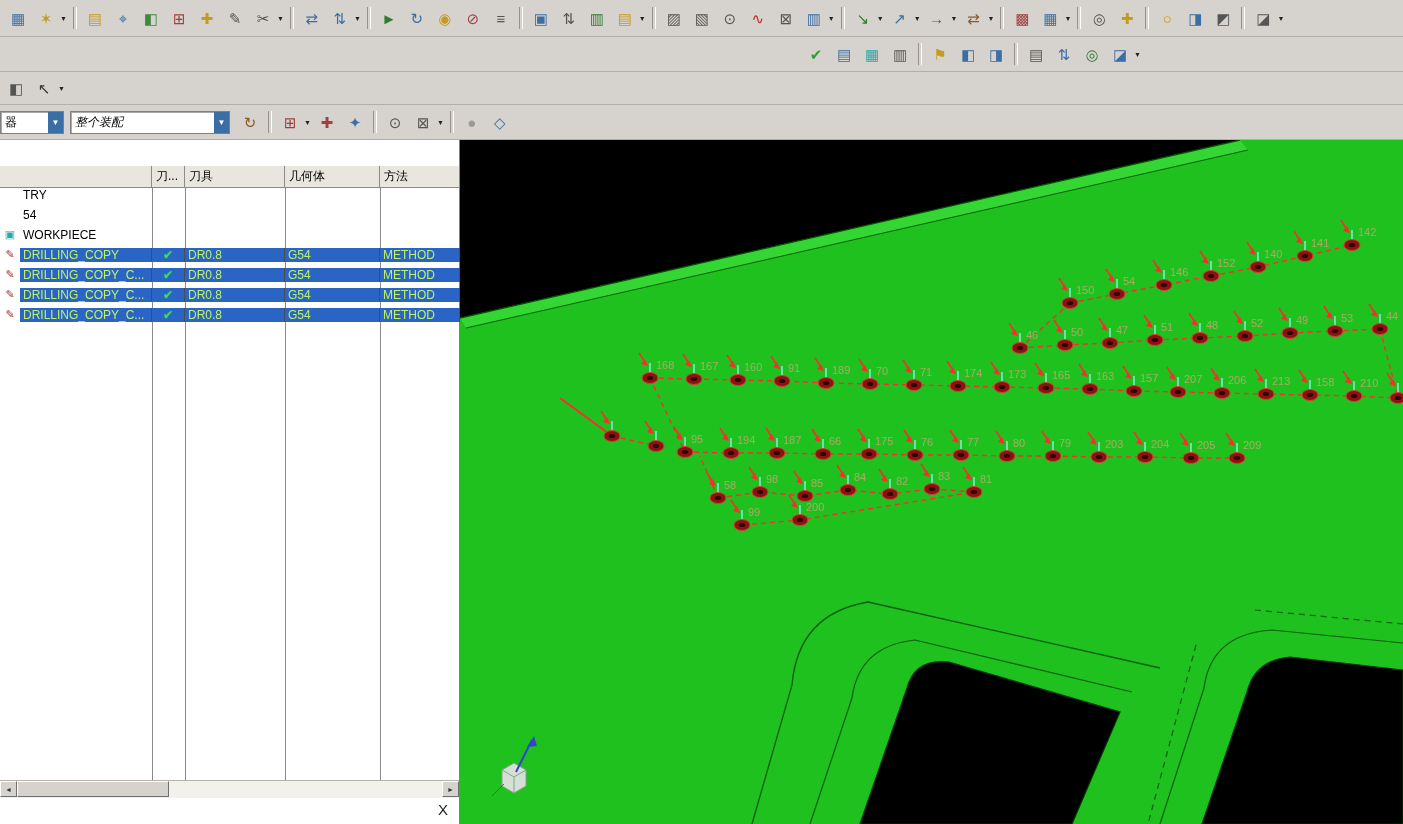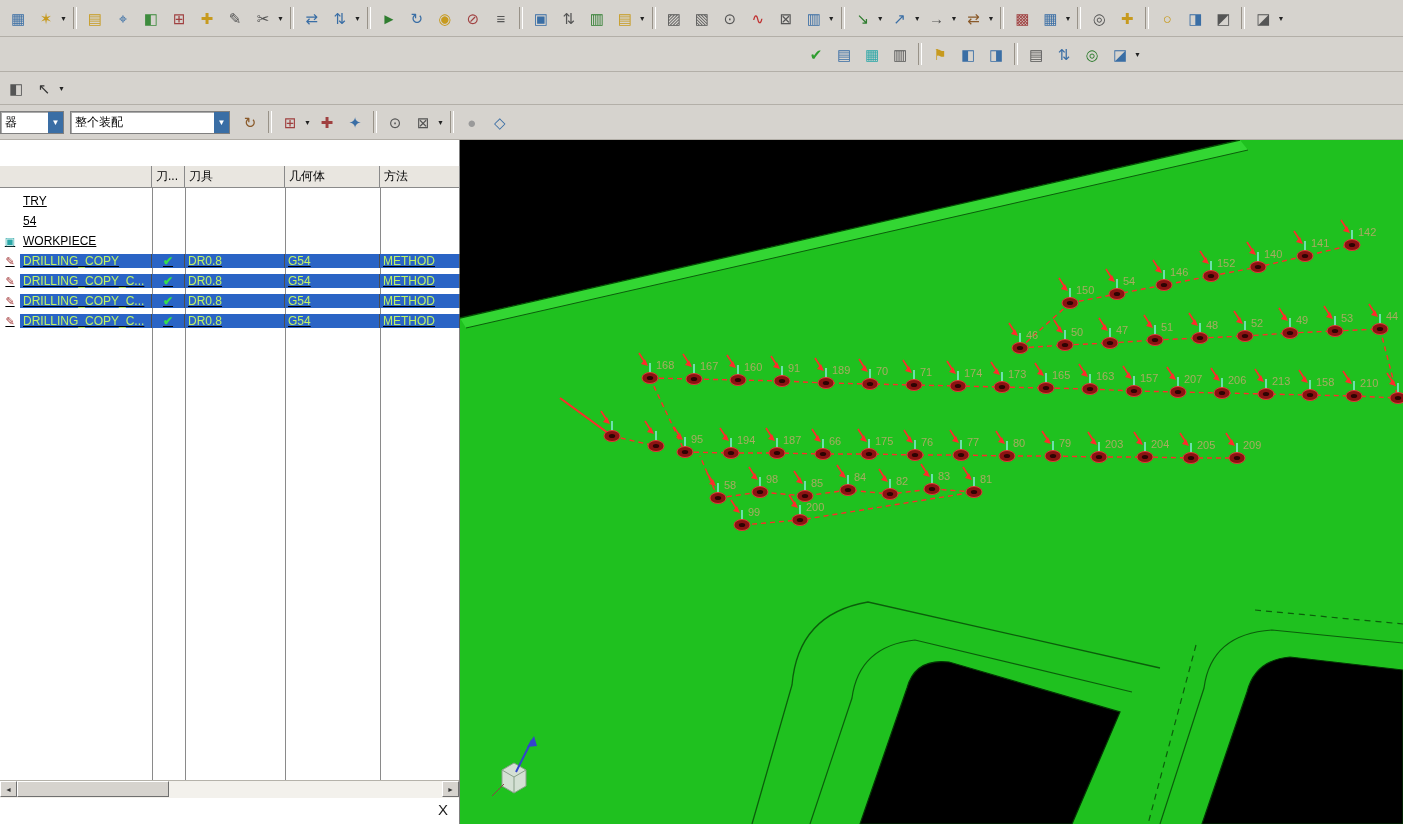--- a/index.html
+++ b/index.html
@@ -15,35 +15,35 @@
           border:1px solid transparent;border-radius:2px;cursor:default;}
   .glyph{font-size:15px;line-height:1;}
   .caret{font-size:7px;color:#222;margin:0 2px 0 0;align-self:center;}
   .tb-sep{width:2px;height:22px;border-left:1px solid #989288;border-right:1px solid #fff;margin:0 4px;}
   .combo{height:21px;background:#fff;border:1px solid #7f7f7f;box-shadow:inset 1px 1px 0 #aaa;
          display:flex;align-items:center;margin-right:6px;}
   .combo-text{flex:1;font-size:12px;padding:0 4px;white-space:nowrap;overflow:hidden;}
   .combo-arrow{width:15px;height:100%;background:#3a6ea5;color:#fff;font-size:8px;display:flex;
                align-items:center;justify-content:center;}
   #combo1{width:62px;}
-  #combo2{width:158px;}
+  #combo2{width:158px;font-style:italic;}
   .main{position:absolute;top:140px;left:0;width:1403px;height:684px;}
   .panel{position:absolute;left:0;top:0;width:460px;height:684px;background:#fff;
          border-right:1px solid #808080;box-sizing:border-box;}
   .panel-title{height:26px;background:#d6d3ce;border-bottom:1px solid #9a968f;display:flex;
                align-items:center;padding:0 6px;font-size:13px;color:#000;}
   .maxbox{margin-left:auto;margin-right:6px;width:11px;height:10px;border:1px solid #222;
           border-top:2px solid #222;background:#fff;}
   .thead{position:absolute;top:26px;left:0;width:460px;height:22px;background:#e9e6e0;
          border-bottom:1px solid #8a8a8a;display:flex;font-size:12px;box-sizing:border-box;}
   .th{border-right:1px solid #8a8a8a;display:flex;align-items:center;padding:0 4px;box-sizing:border-box;overflow:hidden;white-space:nowrap;}
   .collines{position:absolute;top:48px;bottom:41px;left:0;width:460px;pointer-events:none;}
   .colline{position:absolute;top:0;bottom:0;width:1px;background:#8a8a8a;}
   .tbody{position:absolute;top:48px;left:0;width:460px;}
-  .tr{height:20px;display:flex;font-size:12px;align-items:flex-end;text-decoration:underline;}
+  .tr{height:20px;display:flex;font-size:12px;align-items:flex-start;}
   .row-icon{width:20px;display:flex;align-items:center;justify-content:center;font-size:11px;}
   .td{display:flex;align-items:center;padding:0 3px;box-sizing:border-box;white-space:nowrap;overflow:hidden;}
   .td.sel{color:#bef264;border-right:1px solid #4c4c4c;}
   .label-cell{width:132px;}
   .check{font-weight:bold;}
   .hscroll{position:absolute;left:0;bottom:26px;width:459px;height:17px;background:#f3f1ec;
            border-top:1px solid #b5b2aa;}
   .hs-btn{position:absolute;top:0;width:17px;height:16px;background:#d6d3ce;border:1px solid;
           border-color:#fff #6f6f6f #6f6f6f #fff;display:flex;align-items:center;justify-content:center;
           font-size:7px;color:#333;box-sizing:border-box;}

